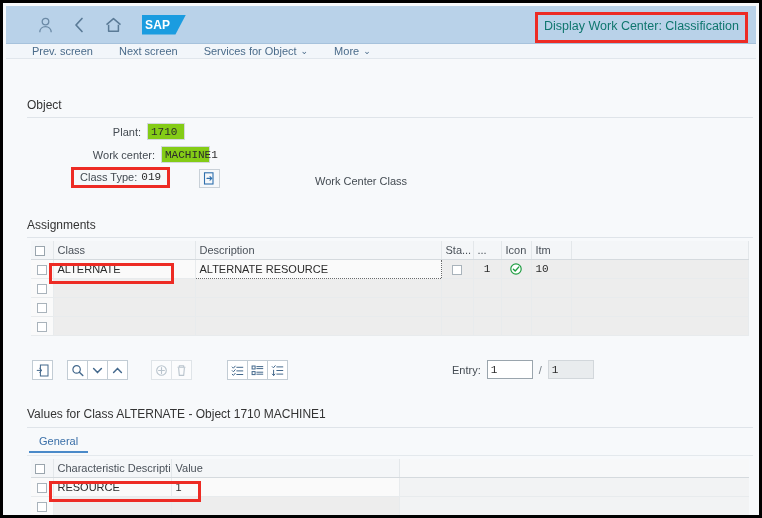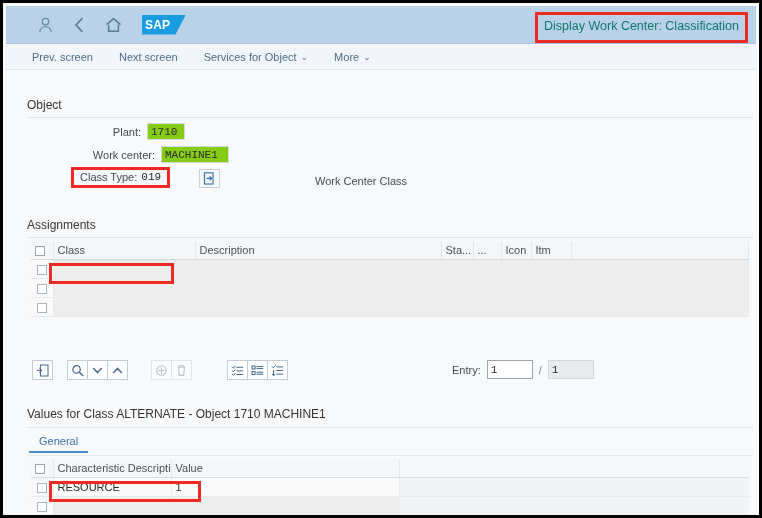--- a/index.html
+++ b/index.html
@@ -57,21 +57,21 @@
     background: #b9d2e9;
     color: #0f766e;
     font-size: 12.5px;
     padding: 4px 6px 7px 6px;
     white-space: nowrap;
     border: 3px solid #ed2b24;
   }
 
   
   .action-bar {
-    position: absolute; left:3px; top:41px; right:3px; height: 26px;
+    position: absolute; left:3px; top:41px; right:3px; height: 15px;
     background: #f2f6fa;
     border-bottom: 1px solid #e0e6ec;
     display: flex; align-items: center;
     padding-left: 26px;
     gap: 26px;
   }
   .action-item {
     color: #4a6b8a; font-size: 11px; white-space: nowrap;
     display:flex; align-items:center; gap:4px; cursor:pointer;
   }
@@ -273,21 +273,21 @@
   <div class="section-title" style="left:24px; top:95px;">Object</div>
   <div class="hrule" style="left:24px; top:114px; width:726px;"></div>
 
   <div class="form-row" style="left:46px; top:120px; width:180px;">
     <div class="form-label" style="width:92px;">Plant:</div>
     <div class="ro-input" style="margin-left:6px; width:38px;">1710</div>
   </div>
 
   <div class="form-row" style="left:60px; top:143px; width:230px;">
     <div class="form-label" style="width:92px;">Work center:</div>
-    <div class="ro-input" style="margin-left:6px; width:68px;">MACHINE1</div>
+    <div class="ro-input" style="margin-left:6px; width:49px;">MACHINE1</div>
   </div>
 
   <div class="classtype-box" style="left:68px; top:164px;">
     <span class="lbl">Class Type:</span>
     <span class="val">019</span>
   </div>
 
   <div class="icon-btn" style="left:196px; top:166px;">
     <svg width="13" height="13" viewBox="0 0 13 13">
       <rect x="1.5" y="0.8" width="8.5" height="11.2" fill="none" stroke="#2f6fad" stroke-width="1.1"></rect>
@@ -323,20 +323,41 @@
         <th>Icon</th>
         <th>Itm</th>
         <th></th>
       </tr>
     </thead>
     <tbody>
       <tr>
         <td class="cell-center white">
           <span class="cb"></span>
         </td>
+        <td class="white">ALTERNATE</td>
+        <td class="dotted-cell">ALTERNATE RESOURCE</td>
+        <td class="cell-center">
+          <span class="cb"></span>
+        </td>
+        <td class="cell-center mono">1</td>
+        <td class="cell-center">
+          <span class="greencheck">
+            <svg width="12" height="12" viewBox="0 0 12 12">
+              <circle cx="6" cy="6" r="5.2" fill="#ffffff" stroke="#1f9d42" stroke-width="1.2"></circle>
+              <path d="M3.4 6.2 L5.2 8 L8.7 4.1" fill="none" stroke="#1f9d42" stroke-width="1.4" stroke-linecap="round" stroke-linejoin="round"></path>
+            </svg>
+          </span>
+        </td>
+        <td class="mono">10</td>
+        <td></td>
+      </tr>
+      <tr>
+        <td class="cell-center white">
+          <span class="cb"></span>
+        </td>
         <td></td>
         <td></td>
         <td></td>
         <td></td>
         <td></td>
         <td></td>
         <td></td>
       </tr>
       <tr>
         <td class="cell-center white">

